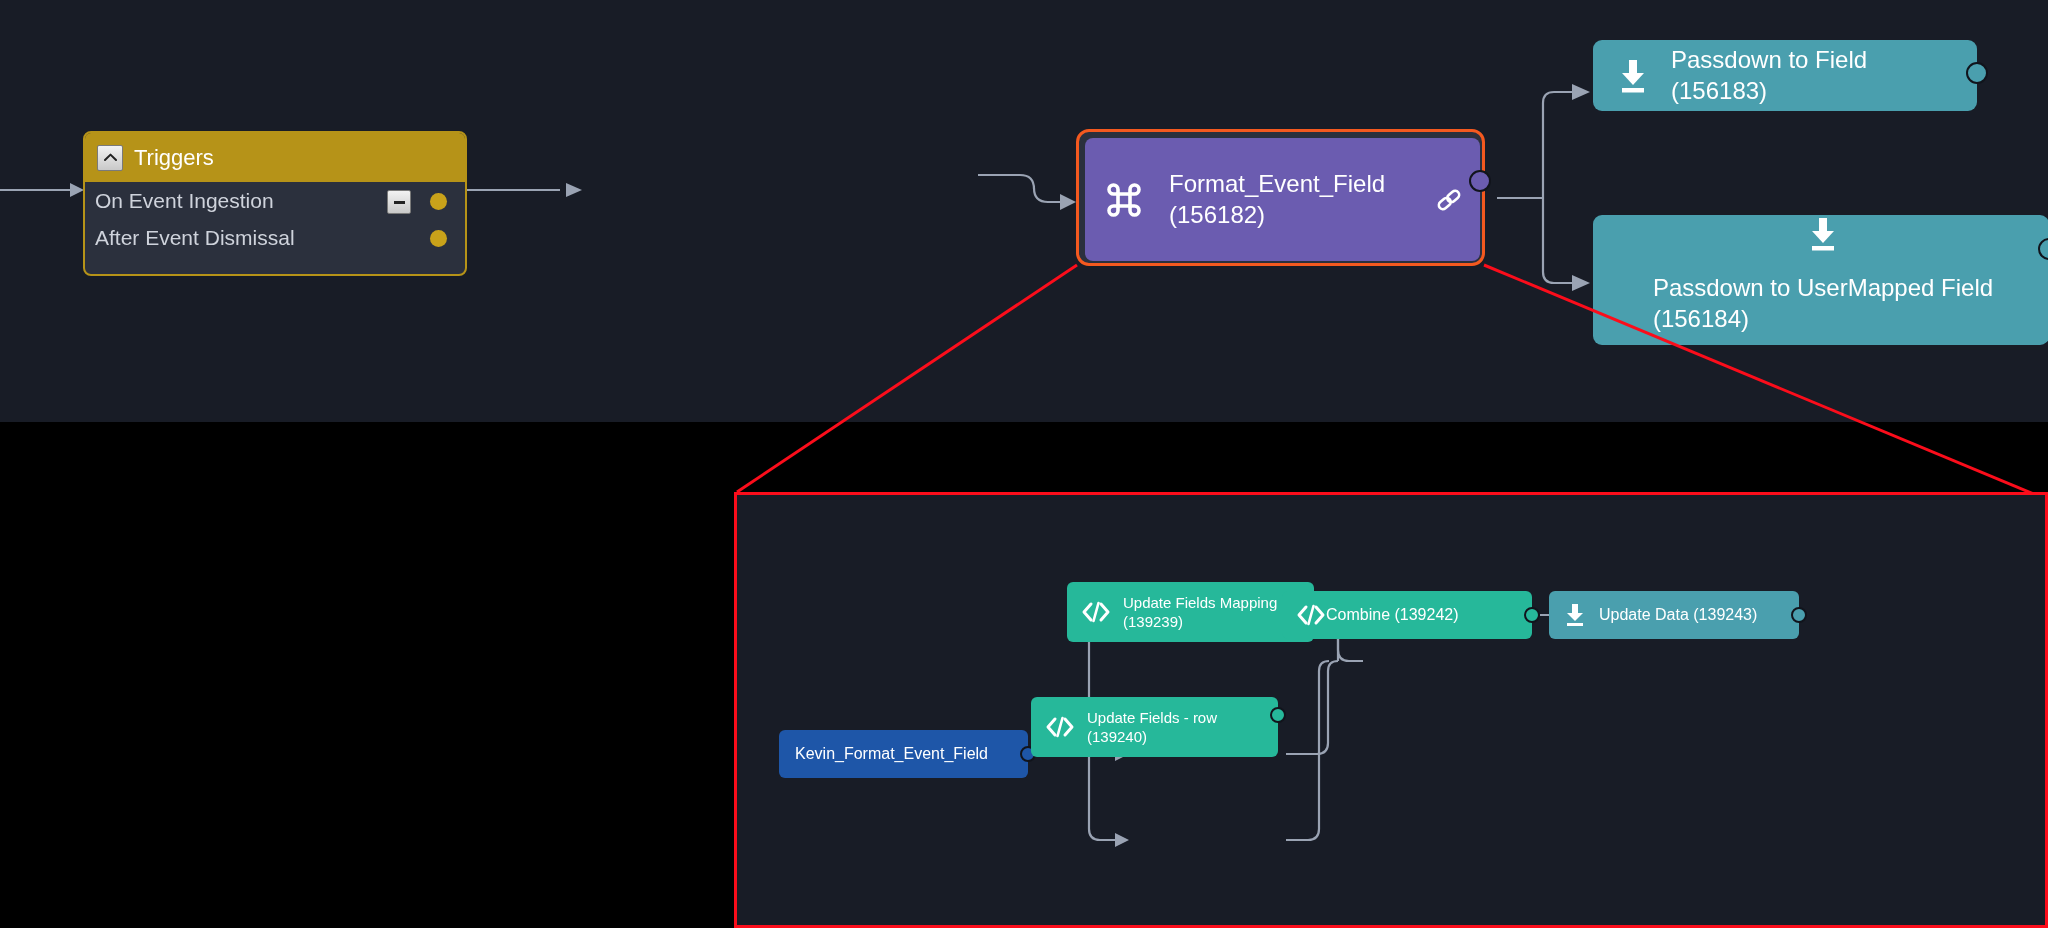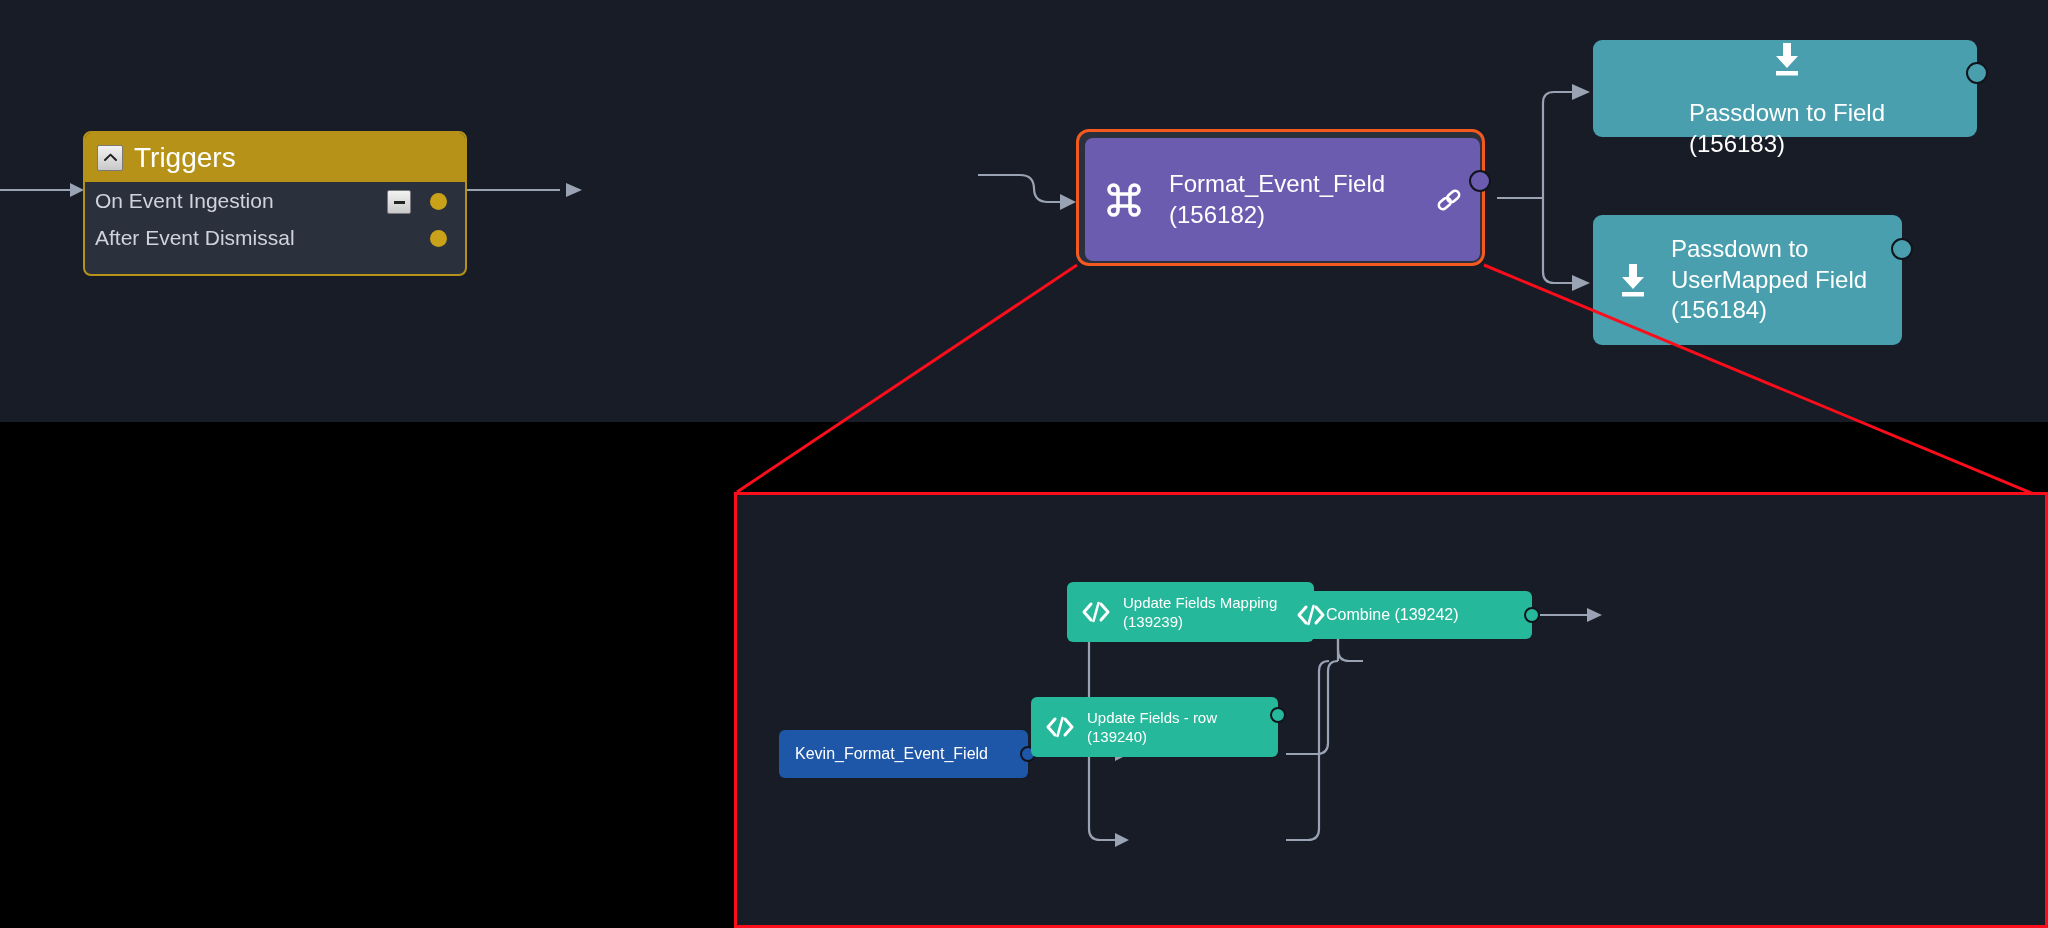--- a/index.html
+++ b/index.html
@@ -90,21 +90,21 @@
   #triggers-collapse {
     width: 24px; height: 24px;
     background: linear-gradient(#f2f2f2,#c9c9c9);
     border: 1px solid #7a7a7a;
     border-radius: 2px;
     display: flex; align-items: center; justify-content: center;
     color: #222;
     font-size: 14px; line-height: 1;
   }
   #triggers-title {
-    font-size: 28px;
+    font-size: 22px;
     color: #ffffff;
   }
   .trigger-row {
     position: relative;
     height: 37px;
     display: flex;
     align-items: center;
     padding-left: 10px;
     color: #cfd3dc;
     font-size: 21px;
@@ -178,23 +178,23 @@
     padding: 0 18px 0 22px;
     gap: 20px;
   }
   .node-teal .node-label { font-size: 24px; }
   .node-teal .port {
     right: -11px;
     width: 22px; height: 22px;
     background: #4a9fae;
     border: 2px solid #11141c;
   }
-  #node-passdown-field { left: 1593px; top: 40px; width: 384px; height: 97px; flex-direction: column; }
+  #node-passdown-field { left: 1593px; top: 40px; width: 384px; height: 71px; }
   #node-passdown-field .port { top: 22px; }
-  #node-passdown-user { left: 1593px; top: 215px; width: 309px; height: 130px; }
+  #node-passdown-user { left: 1593px; top: 215px; width: 456px; height: 130px; flex-direction: column; }
   #node-passdown-user .port { top: 23px; }
 
   
   #node-kevin {
     left: 42px; top: 235px;
     width: 249px; height: 48px;
     background: #1e56a8;
     padding-left: 16px;
     border-radius: 6px;
   }
@@ -422,14 +422,25 @@
         <svg class="icon-svg" width="30" height="22" viewBox="0 0 30 22" aria-hidden="true">
           <path d="M10 3 L3 11 L10 19" stroke="#ffffff" stroke-width="3" fill="none" stroke-linecap="round" stroke-linejoin="round"></path>
           <path d="M20 3 L27 11 L20 19" stroke="#ffffff" stroke-width="3" fill="none" stroke-linecap="round" stroke-linejoin="round"></path>
           <path d="M17.5 2 L12.5 20" stroke="#ffffff" stroke-width="2.6" stroke-linecap="round"></path>
         </svg>
       </span>
       <span class="node-label">Combine (139242)</span>
       <span class="port"></span>
     </div>
 
+    <div class="node" id="node-updatedata">
+      <span class="node-icon">
+        <svg class="icon-svg" width="24" height="26" viewBox="0 0 24 26" aria-hidden="true">
+          <rect x="9" y="2" width="6" height="11" fill="#ffffff"></rect>
+          <path d="M4 11 L12 19 L20 11 Z" fill="#ffffff"></path>
+          <rect x="4" y="21" width="16" height="3" fill="#ffffff"></rect>
+        </svg>
+      </span>
+      <span class="node-label">Update Data (139243)</span>
+      <span class="port"></span>
+    </div>
   </div>
 </div>
 
 </body></html>

